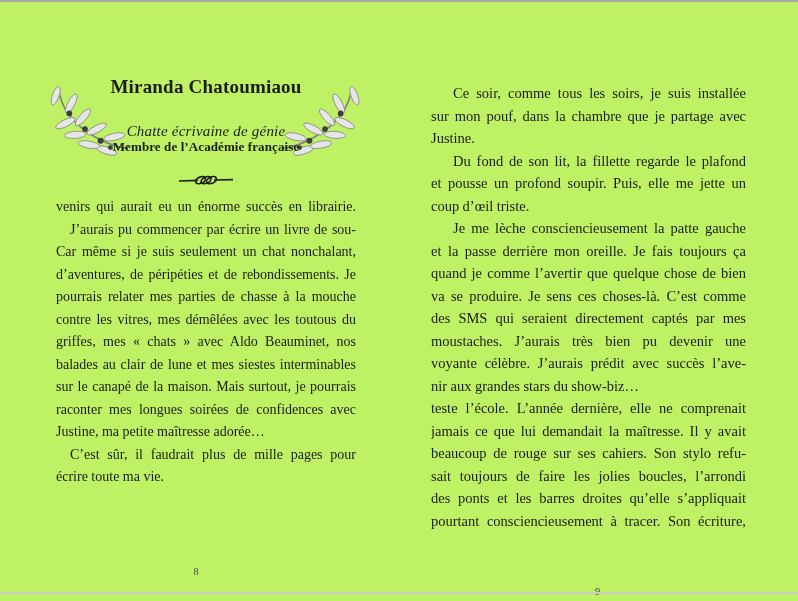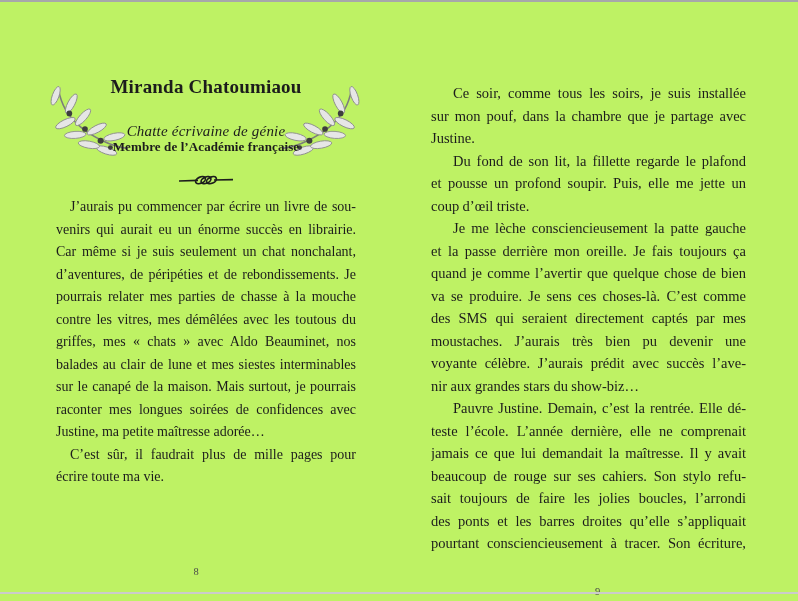--- a/index.html
+++ b/index.html
@@ -121,22 +121,22 @@
         <path d="M36 7 L55 6.6" stroke="#1d1d1d" stroke-width="1.6" fill="none"></path>
         <g fill="none" stroke="#1d1d1d" stroke-width="1.7">
           <ellipse cx="22.5" cy="7.2" rx="5.2" ry="3.1" transform="rotate(-24 22.5 7.2)"></ellipse>
           <ellipse cx="28" cy="7.2" rx="5.2" ry="3.1" transform="rotate(-24 28 7.2)"></ellipse>
           <ellipse cx="33.5" cy="7.2" rx="5.2" ry="3.1" transform="rotate(-24 33.5 7.2)"></ellipse>
         </g>
       </svg>
     </div>
 
     <div class="body">
+        <div class="line">venirs qui aurait eu un énorme succès en librairie.</div>
         <div class="line indent">J’aurais pu commencer par écrire un livre de sou-</div>
-        <div class="line">venirs qui aurait eu un énorme succès en librairie.</div>
         <div class="line">Car même si je suis seulement un chat nonchalant,</div>
         <div class="line">d’aventures, de péripéties et de rebondissements. Je</div>
         <div class="line">pourrais relater mes parties de chasse à la mouche</div>
         <div class="line">contre les vitres, mes démêlées avec les toutous du</div>
         <div class="line">griffes, mes « chats » avec Aldo Beauminet, nos</div>
         <div class="line">balades au clair de lune et mes siestes interminables</div>
         <div class="line">sur le canapé de la maison. Mais surtout, je pourrais</div>
         <div class="line">raconter mes longues soirées de confidences avec</div>
         <div class="line para-end">Justine, ma petite maîtresse adorée…</div>
         <div class="line indent">C’est sûr, il faudrait plus de mille pages pour</div>
@@ -154,21 +154,20 @@
         <div class="line">et pousse un profond soupir. Puis, elle me jette un</div>
         <div class="line para-end">coup d’œil triste.</div>
         <div class="line indent">Je me lèche consciencieusement la patte gauche</div>
         <div class="line">et la passe derrière mon oreille. Je fais toujours ça</div>
         <div class="line">quand je comme l’avertir que quelque chose de bien</div>
         <div class="line">va se produire. Je sens ces choses-là. C’est comme</div>
         <div class="line">des SMS qui seraient directement captés par mes</div>
         <div class="line">moustaches. J’aurais très bien pu devenir une</div>
         <div class="line">voyante célèbre. J’aurais prédit avec succès l’ave-</div>
         <div class="line para-end">nir aux grandes stars du show-biz…</div>
-        <div class="line indent">Pauvre Justine. Demain, c’est la rentrée. Elle dé-</div>
         <div class="line">teste l’école. L’année dernière, elle ne comprenait</div>
         <div class="line">jamais ce que lui demandait la maîtresse. Il y avait</div>
         <div class="line">beaucoup de rouge sur ses cahiers. Son stylo refu-</div>
         <div class="line">sait toujours de faire les jolies boucles, l’arrondi</div>
         <div class="line">des ponts et les barres droites qu’elle s’appliquait</div>
         <div class="line">pourtant consciencieusement à tracer. Son écriture,</div>
       </div>
     <div class="pagenum">9</div>
   </section>
 

